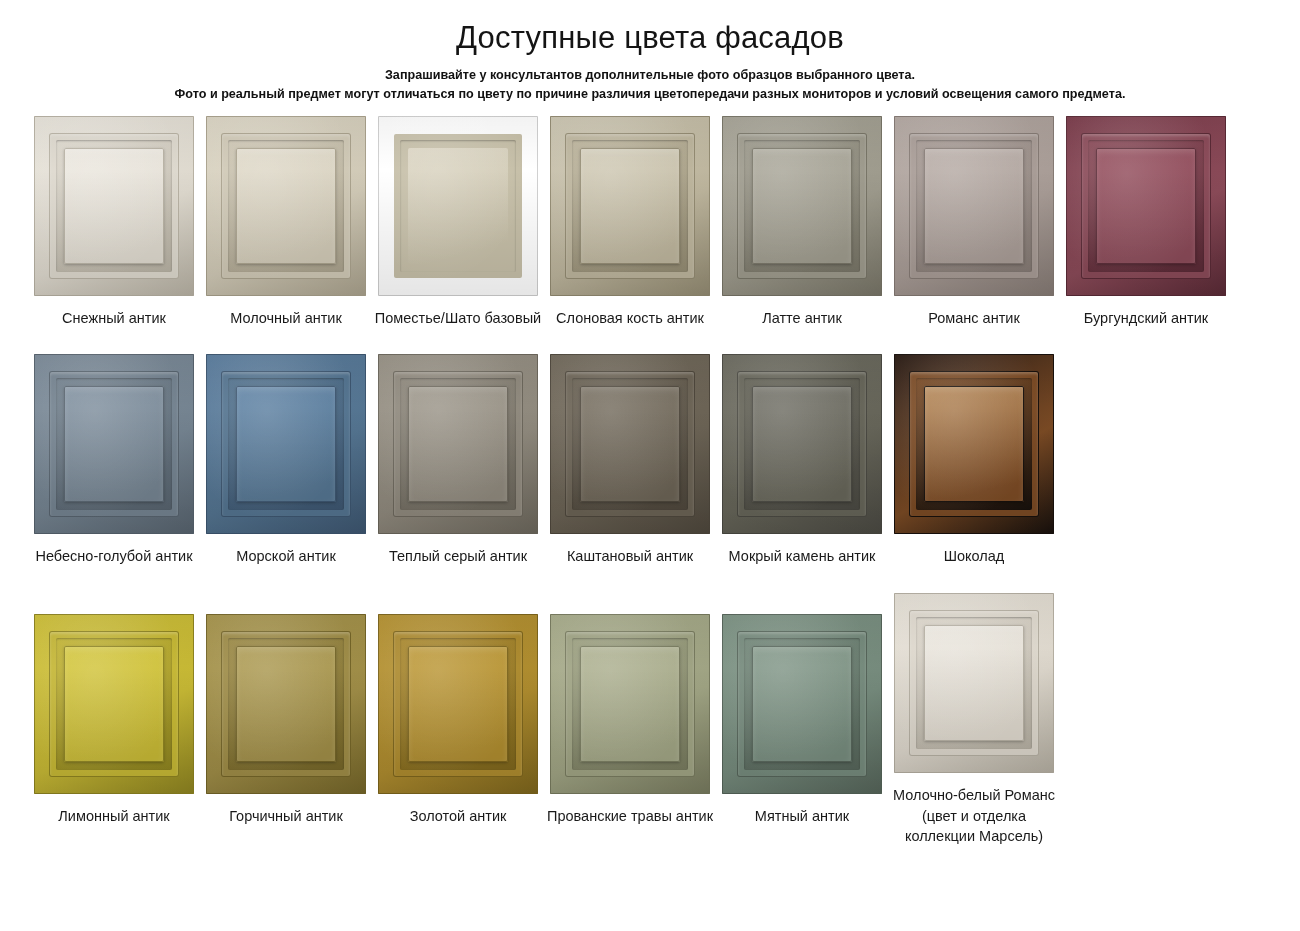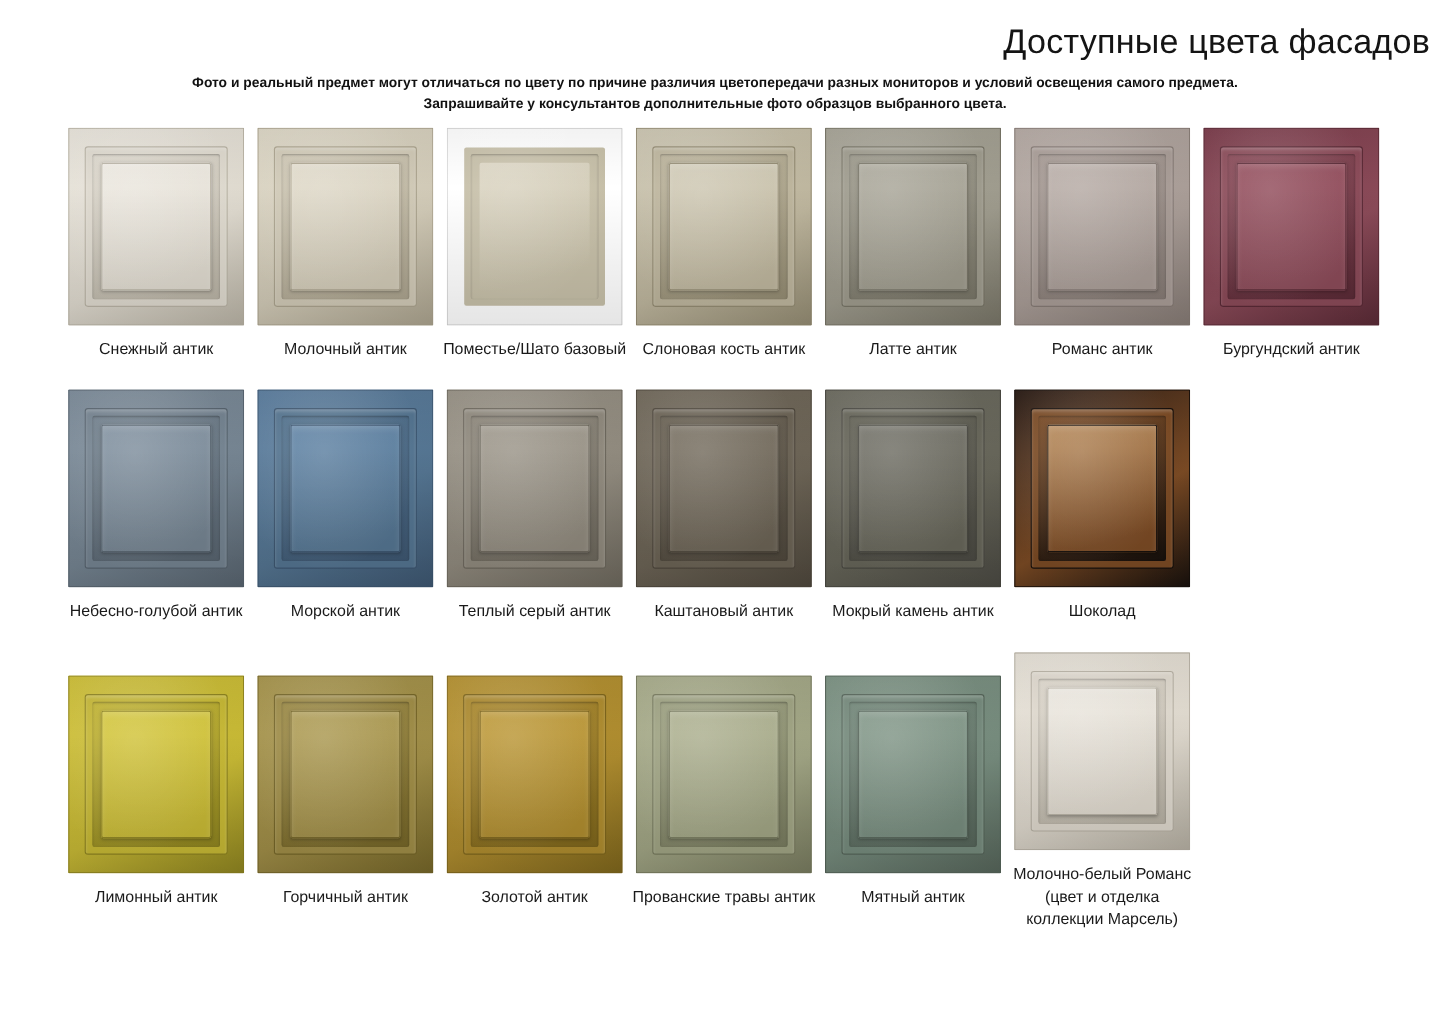--- a/index.html
+++ b/index.html
@@ -14,40 +14,39 @@
     color: #1b1b1b;
     overflow: hidden;
   }
   .page {
     position: relative;
     width: 1300px;
     height: 931px;
     box-sizing: border-box;
   }
   .page-title {
-    text-align: right;
+    text-align: center;
     font-size: 31px;
     font-weight: 400;
     letter-spacing: 0.2px;
     margin: 20px 0 10px 0;
     color: #141414;
   }
   .page-note {
     text-align: center;
     font-size: 12.6px;
     font-weight: bold;
     line-height: 1.5;
     color: #111;
     margin: 0 40px 10px 40px;
   }
   .grid {
     margin-top: 12px;
     padding: 0 34px;
     box-sizing: border-box;
-    margin-left: 28px;
   }
   .row {
     display: flex;
     justify-content: flex-start;
     gap: 12px;
   }
   .swatch {
     width: 160px;
     display: flex;
     flex-direction: column;
@@ -110,22 +109,22 @@
   }
 </style>
 </head>
 <body>
 
 <div class="page">
 
   <h1 class="page-title">Доступные цвета фасадов</h1>
 
   <div class="page-note">
+    <div>Запрашивайте у консультантов дополнительные фото образцов выбранного цвета.</div>
     <div>Фото и реальный предмет могут отличаться по цвету по причине различия цветопередачи разных мониторов и условий освещения самого предмета.</div>
-    <div>Запрашивайте у консультантов дополнительные фото образцов выбранного цвета.</div>
   </div>
 
   <div class="grid">
 
     <div class="row">
       <div class="swatch">
         <div class="panel">
           <div class="frame" style="background: linear-gradient(150deg, rgb(233, 229, 220) 0%, rgb(221, 216, 205) 60%, rgb(184, 178, 164) 100%); box-shadow: rgb(184, 178, 164) 0px 0px 0px 1px inset;"></div>
             <div class="bevel" style="background: rgb(221, 216, 205); box-shadow: rgba(255, 255, 255, 0.22) 0px 2px 3px inset, rgb(184, 178, 164) 0px 0px 0px 1px;"></div>
             <div class="bevel2" style="background: linear-gradient(160deg, rgb(221, 216, 205), rgb(184, 178, 164)); box-shadow: rgba(0, 0, 0, 0.3) 0px 1px 2px inset;"></div>

